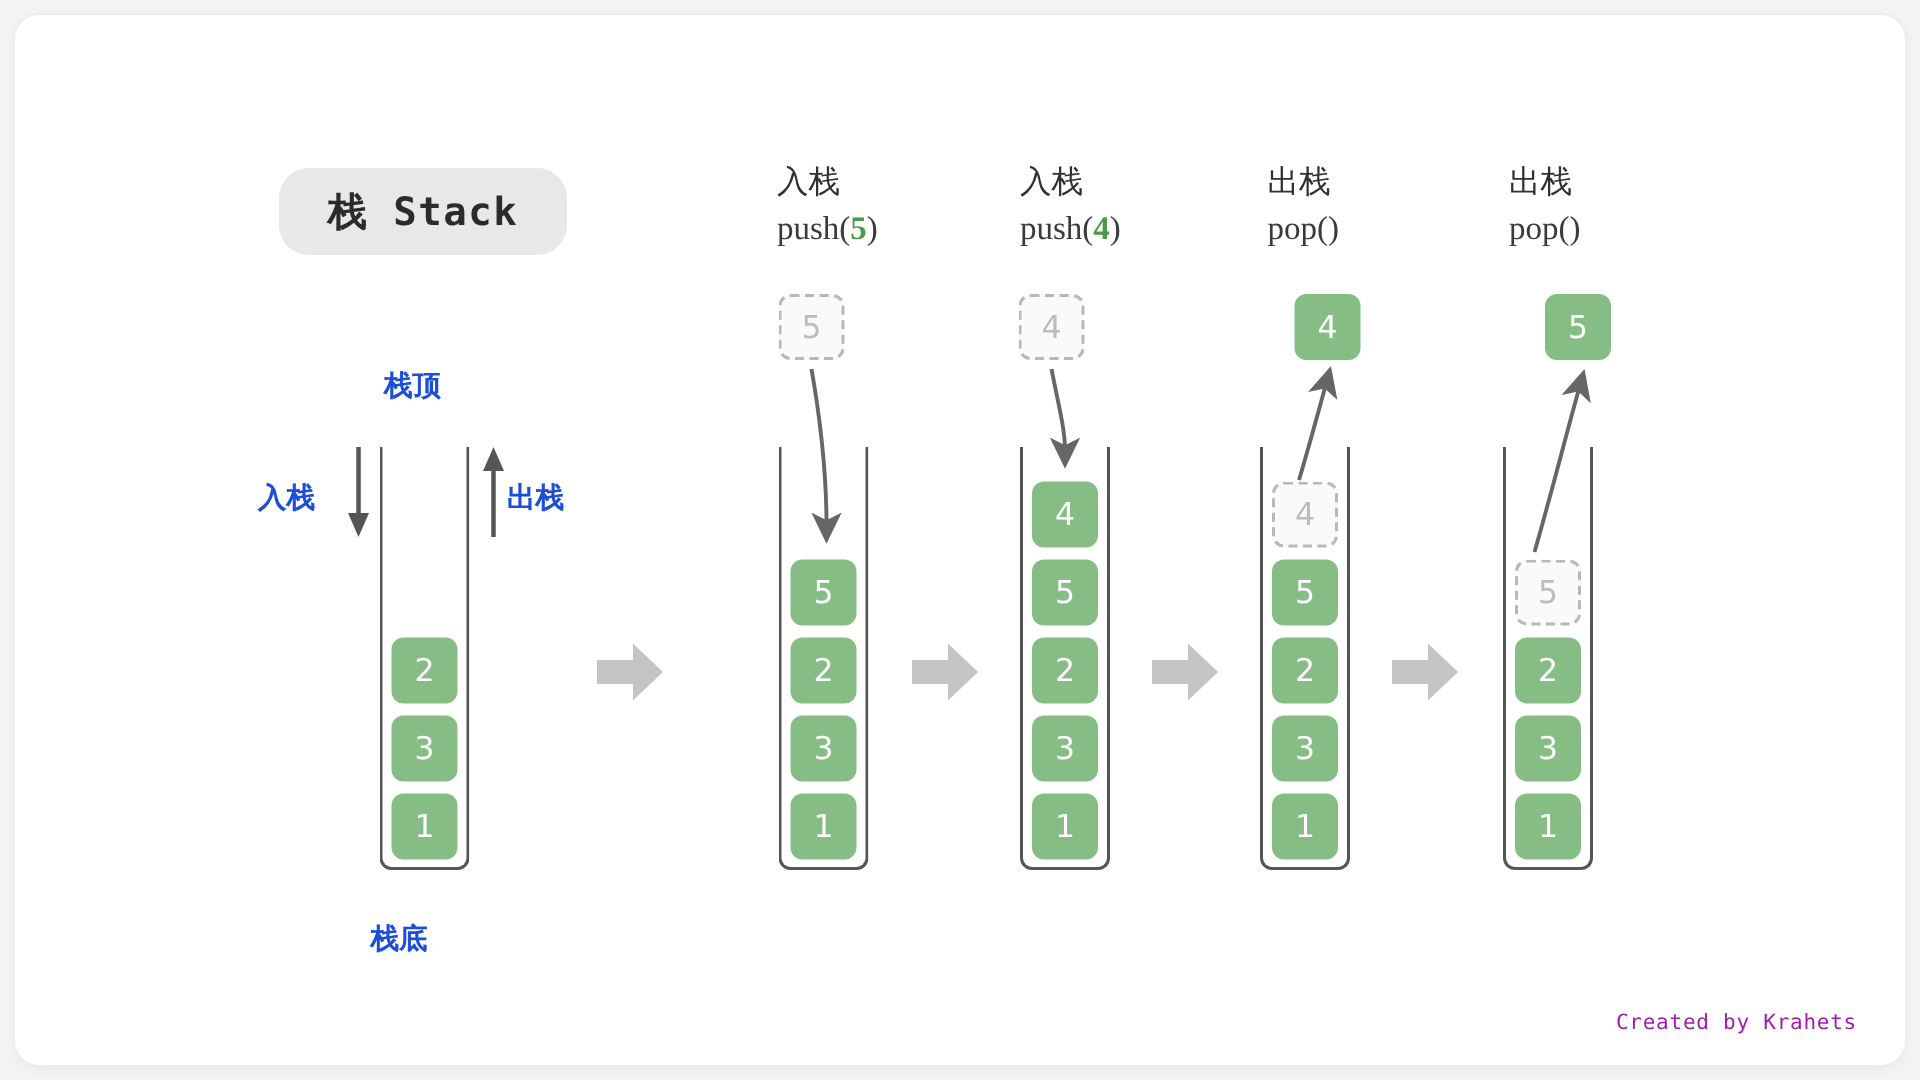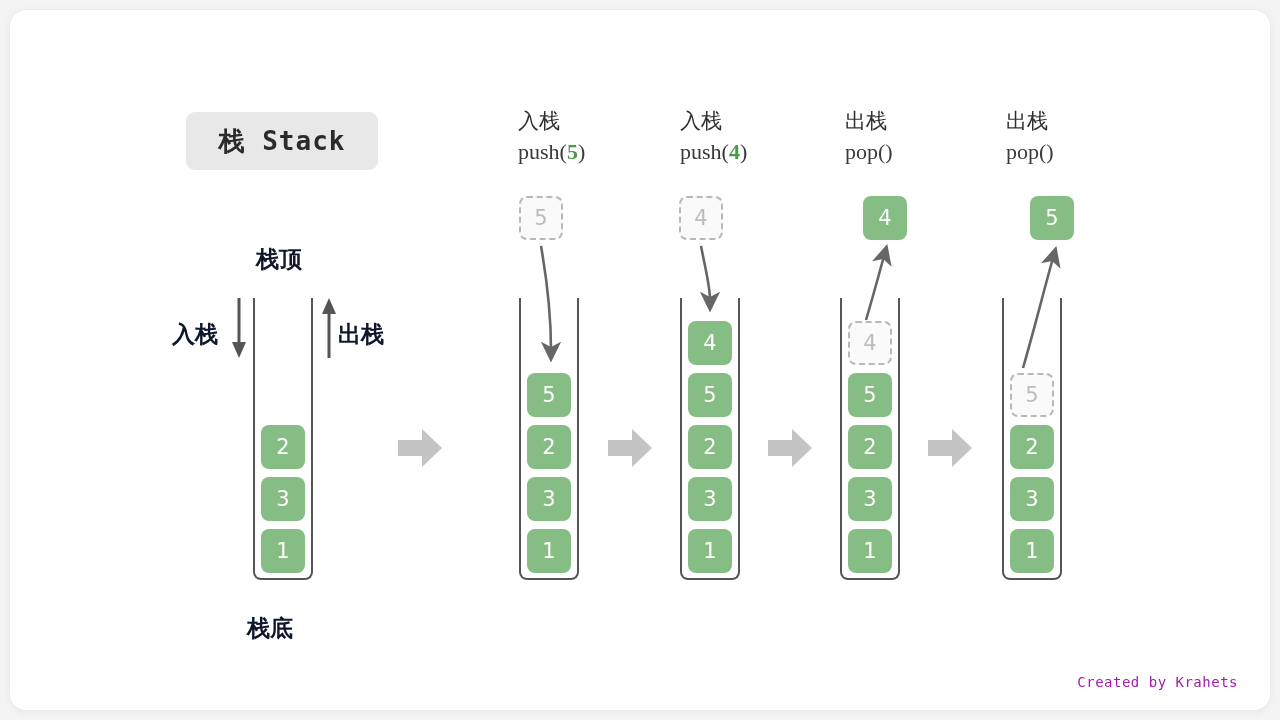--- a/index.html
+++ b/index.html
@@ -34,37 +34,37 @@
   }
 
   
   .title-badge {
     position: absolute;
     left: 186px;
     top: 112px;
     width: 192px;
     height: 58px;
     background: #e8e8e8;
-    border-radius: 9px;
+    border-radius: 20px;
     display: flex;
     align-items: center;
     justify-content: center;
     font-size: 26px;
     font-weight: bold;
     color: #2b2b2b;
     letter-spacing: 1px;
     font-family: "DejaVu Sans Mono", monospace;
   }
 
   
   .lbl {
     position: absolute;
-    font-size: 23px;
+    font-size: 19px;
     font-weight: bold;
-    color: #0f172a;
+    color: #1d4ed8;
     white-space: nowrap;
   }
   .lbl-top    { left: 256px; top: 244px; }
   .lbl-bottom { left: 247px; top: 613px; }
   .lbl-push   { left: 172px; top: 319px; }
   .lbl-pop    { left: 338px; top: 319px; }
 
   
   .v-arrow { position: absolute; }
 

